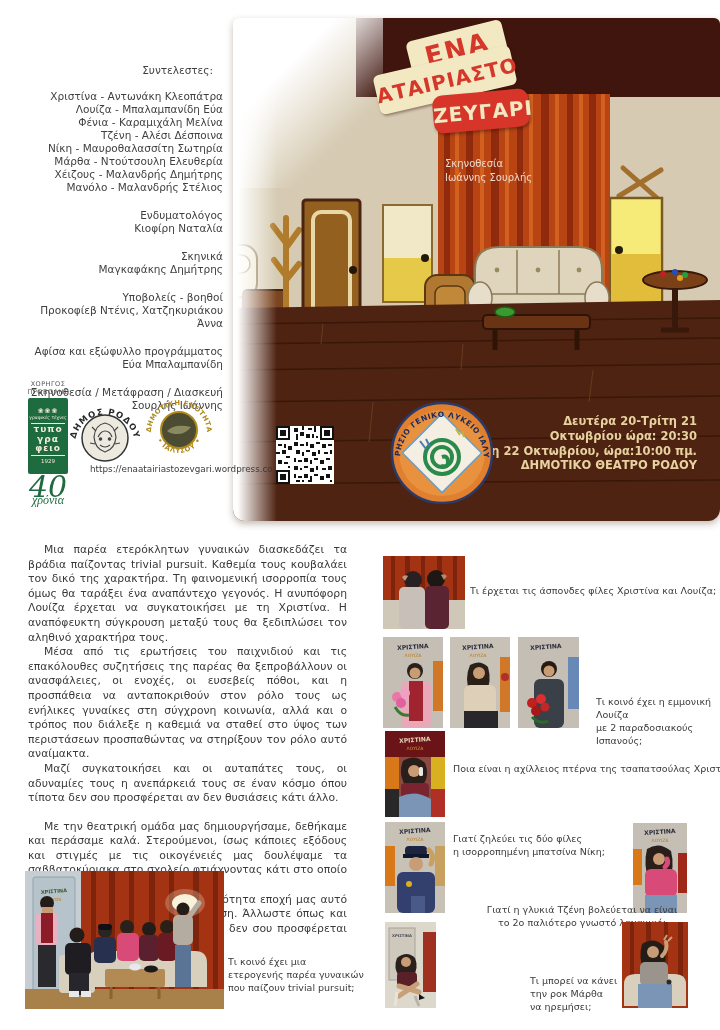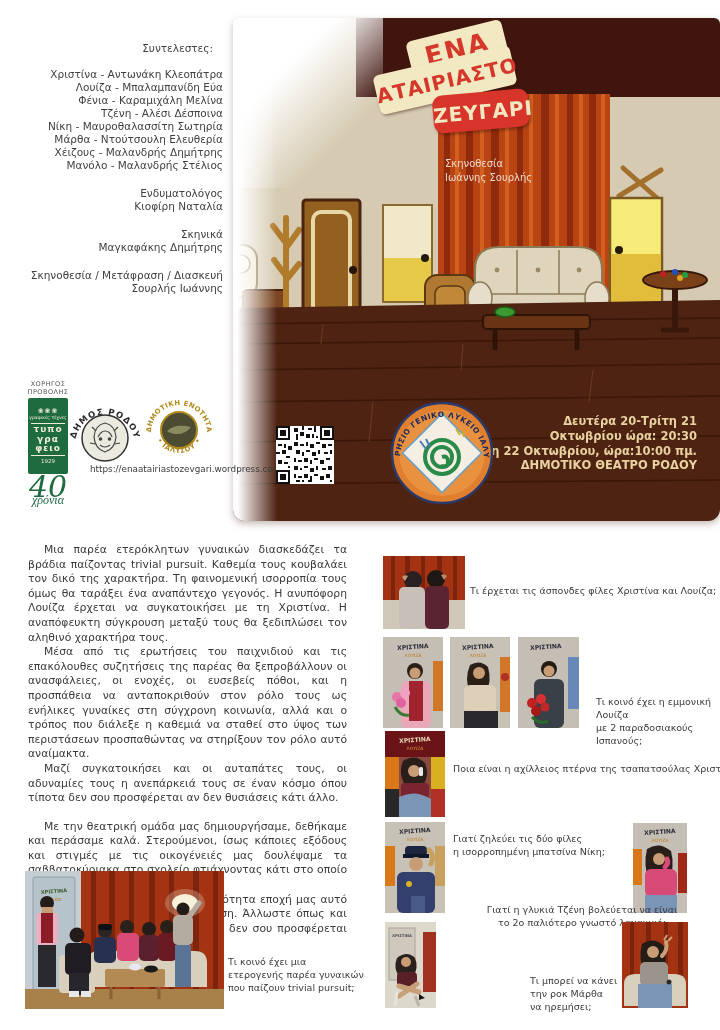--- a/index.html
+++ b/index.html
@@ -3,21 +3,21 @@
 <meta charset="utf-8">
 <style>
   html,body{margin:0;padding:0;background:#fff;}
   body{font-family:"DejaVu Sans",sans-serif;color:#3a3a3a;}
   .page{position:relative;width:720px;height:1030px;background:#fff;overflow:hidden;}
   .abs{position:absolute;}
   .lines{white-space:pre-line;}
 
   
   .credits{left:28px;top:42px;width:195px;text-align:right;font-size:10.5px;line-height:13px;color:#3f3f3f;}
-  .credits .heading{padding-right:10px;margin-bottom:13px;}
+  .credits .heading{padding-right:10px;margin-bottom:13px;margin-top:22px;}
   .credits .section{margin-top:15px;}
 
   
   .poster{left:233px;top:18px;width:487px;height:503px;border-radius:6px 6px 12px 12px;overflow:hidden;
           box-shadow:0 3px 7px rgba(90,60,40,.35);}
   .poster svg.scene{position:absolute;left:0;top:0;}
   .fade-left{left:0;top:0;width:44px;height:100%;background:linear-gradient(90deg,#fff 10%,rgba(255,255,255,0));}
   .fade-corner{left:0;top:0;width:150px;height:170px;background:linear-gradient(135deg,#fff 32%,rgba(255,255,255,0) 72%);}
   .sticker{background:#f2e8c2;color:#d5372b;font-weight:bold;text-align:center;border-radius:6px;
            box-shadow:1px 2px 3px rgba(60,20,10,.45);}
@@ -66,20 +66,28 @@
 Μάρθα - Ντούτσουλη Ελευθερία
 Χέιζους - Μαλανδρής Δημήτρης
 Μανόλο - Μαλανδρής Στέλιος</div>
     <div class="section">
       <div>Ενδυματολόγος</div>
       <div>Κιοφίρη Ναταλία</div>
     </div>
     <div class="section">
       <div>Σκηνικά</div>
       <div>Μαγκαφάκης Δημήτρης</div>
+    </div>
+    <div class="section">
+      <div>Υποβολείς - βοηθοί</div>
+      <div>Προκοφίεβ Ντένις, Χατζηκυριάκου Άννα</div>
+    </div>
+    <div class="section">
+      <div>Αφίσα και εξώφυλλο προγράμματος</div>
+      <div>Εύα Μπαλαμπανίδη</div>
     </div>
     <div class="section">
       <div>Σκηνοθεσία / Μετάφραση / Διασκευή</div>
       <div>Σουρλής Ιωάννης</div>
     </div>
   </div>
 
   <div class="abs poster">
     <svg class="scene" width="487" height="503" viewBox="0 0 487 503">
 

